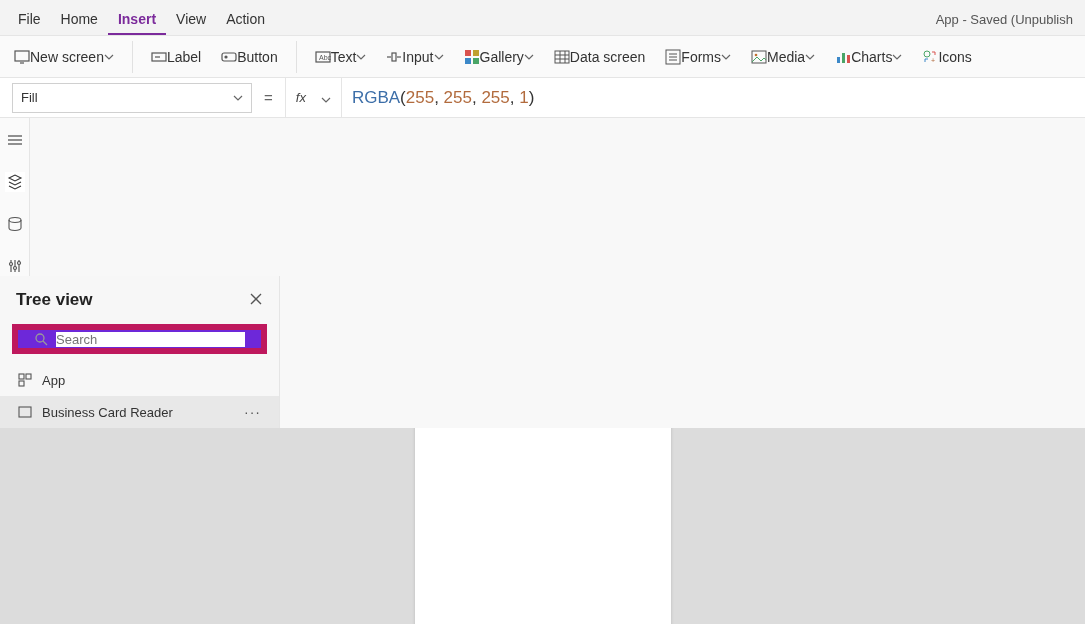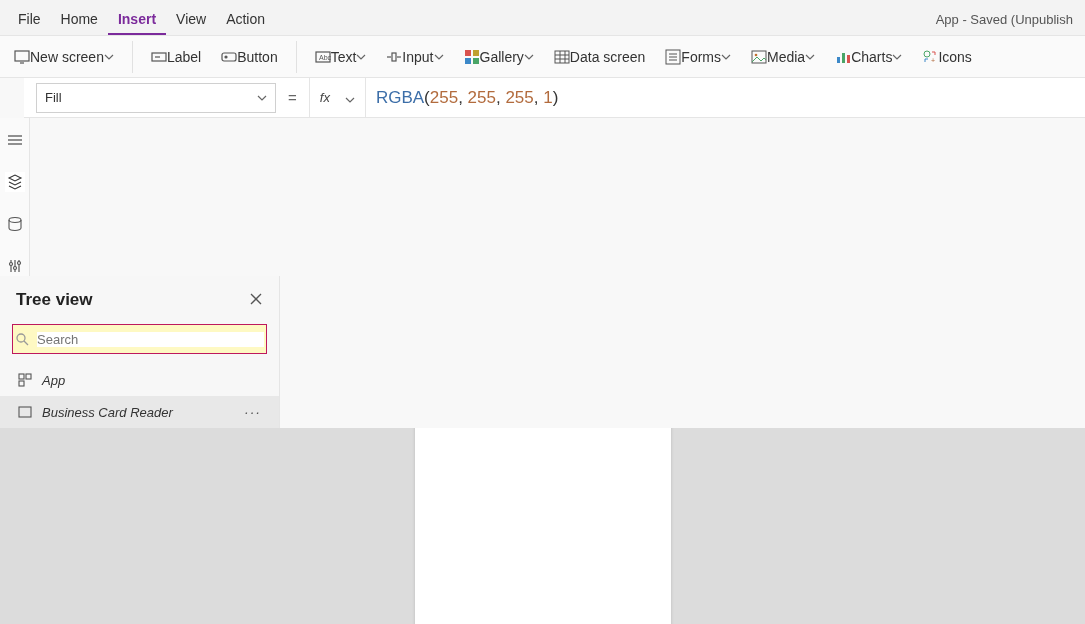--- a/index.html
+++ b/index.html
@@ -12,46 +12,46 @@
 .top-tabs .app-status { margin-left: auto; color: #555; font-size: 13px; padding-right: 4px; padding-bottom:8px; }
 
 
 .ribbon { height: 42px; display: flex; align-items: center; background: #fafafa; border-bottom: 1px solid #e5e5e5; padding: 0 4px; }
 .ribbon .grp-sep { width: 1px; height: 32px; background: #e1e1e1; margin: 0 8px; }
 .rbtn { display: flex; align-items: center; gap: 0; padding: 4px 10px; font-size: 14px; color: #333; cursor: pointer; border-radius:2px; }
 .rbtn svg.icn { width: 16px; height: 16px; }
 .rbtn .chev { width:10px; height:10px; }
 
 
-.formula { height: 40px; display: flex; align-items: center; background: #fff; border-bottom: 1px solid #e5e5e5; margin-left: 24px; }
+.formula { height: 40px; display: flex; align-items: center; background: #fff; border-bottom: 1px solid #e5e5e5; }
 .formula .prop-select { width: 240px; height: 30px; margin-left: 12px; border: 1px solid #d0d0d0; display:flex; align-items:center; justify-content:space-between; padding:0 8px; font-size:13px; cursor:pointer; background:#fff; }
 .formula .eq { margin: 0 12px; font-size:15px; color:#666; }
 .formula .sep { width:1px; height:40px; background:#e5e5e5; }
 .formula .fx { padding:0 10px; display:flex; align-items:flex-end; gap:15px; font-style:italic; color:#444; cursor:pointer; }
 .formula .expr { flex:1; padding:0 10px; font-family: Consolas, monospace; font-size:17px; }
 .expr .fn { color:#3c6ea8; }
 .expr .num { color:#b26b3d; }
 .expr .punc { color:#333; }
 
 
 .body { display:flex; height: calc(624px - 36px - 42px - 40px); flex-direction: column; }
 .rail { width:30px; border-right:1px solid #e5e5e5; background:#fafafa; display:flex; flex-direction:column; align-items:center; padding-top:12px; gap:22px; }
 .rail .rail-btn { width:20px; height:20px; display:flex; align-items:center; justify-content:center; cursor:pointer; color:#555; }
 .rail .rail-btn.active { background:#fff; }
 
 .panel { width:280px; background:#f7f7f7; border-right:1px solid #e5e5e5; display:flex; flex-direction:column; }
 .panel-header { display:flex; align-items:center; justify-content:space-between; padding:14px 16px 10px; }
 .panel-header .title { font-size:17px; font-weight:600; color:#222; }
 .panel-header .close { cursor:pointer; color:#555; }
-.search-box { margin:4px 12px 10px; height:30px; border:1px solid #be185d; background:#fef9c3; display:flex; align-items:center; padding:0 2px; gap:8px; }
+.search-box { margin:4px 12px 10px; height:30px; border:6px solid #be185d; background:#6d28d9; display:flex; align-items:center; padding:0 16px; gap:8px; }
 .search-box input { border:none; outline:none; flex:1; font-size:13px; color:#333; }
 .search-box svg { width:14px; height:14px; color:#888; }
 
 .tree { flex:1; overflow:auto; }
-.tree-row { display:flex; align-items:center; height:32px; padding:0 14px 0 18px; gap:10px; font-size:13px; color:#333; cursor:pointer;font-style:italic; }
+.tree-row { display:flex; align-items:center; height:32px; padding:0 14px 0 18px; gap:10px; font-size:13px; color:#333; cursor:pointer; }
 .tree-row.selected { background:#e8e8e8; }
 .tree-row .row-icon { width:14px; height:14px; flex-shrink:0; }
 .tree-row .more { margin-left:auto; letter-spacing:1px; color:#555; padding:0 4px; cursor:pointer; font-size:14px; }
 
 .canvas-area { flex:1; background:#dcdcdc; display:flex; align-items:center; justify-content:center; overflow:hidden; }
 .screen { width:256px; height:455px; background:#fff; box-shadow:0 1px 3px rgba(0,0,0,0.15); }
 
 .chev svg, svg.chev { stroke:#666; }
 </style>
 </head>

